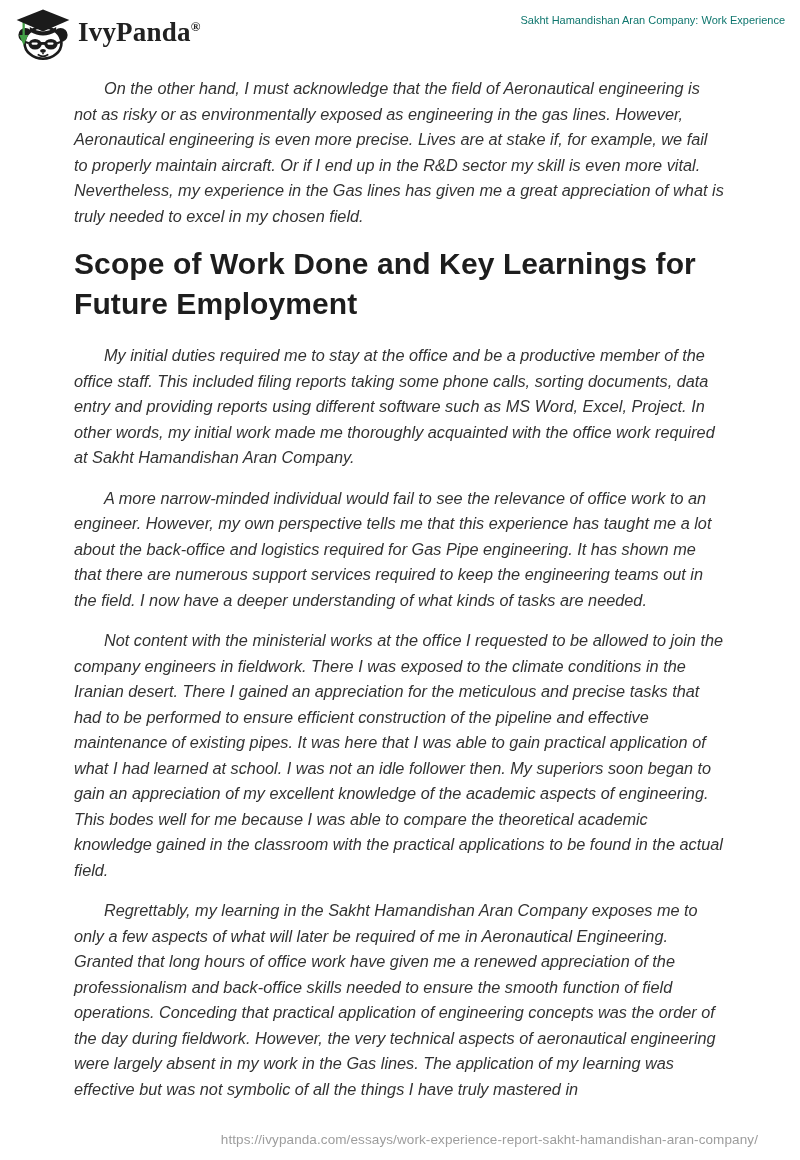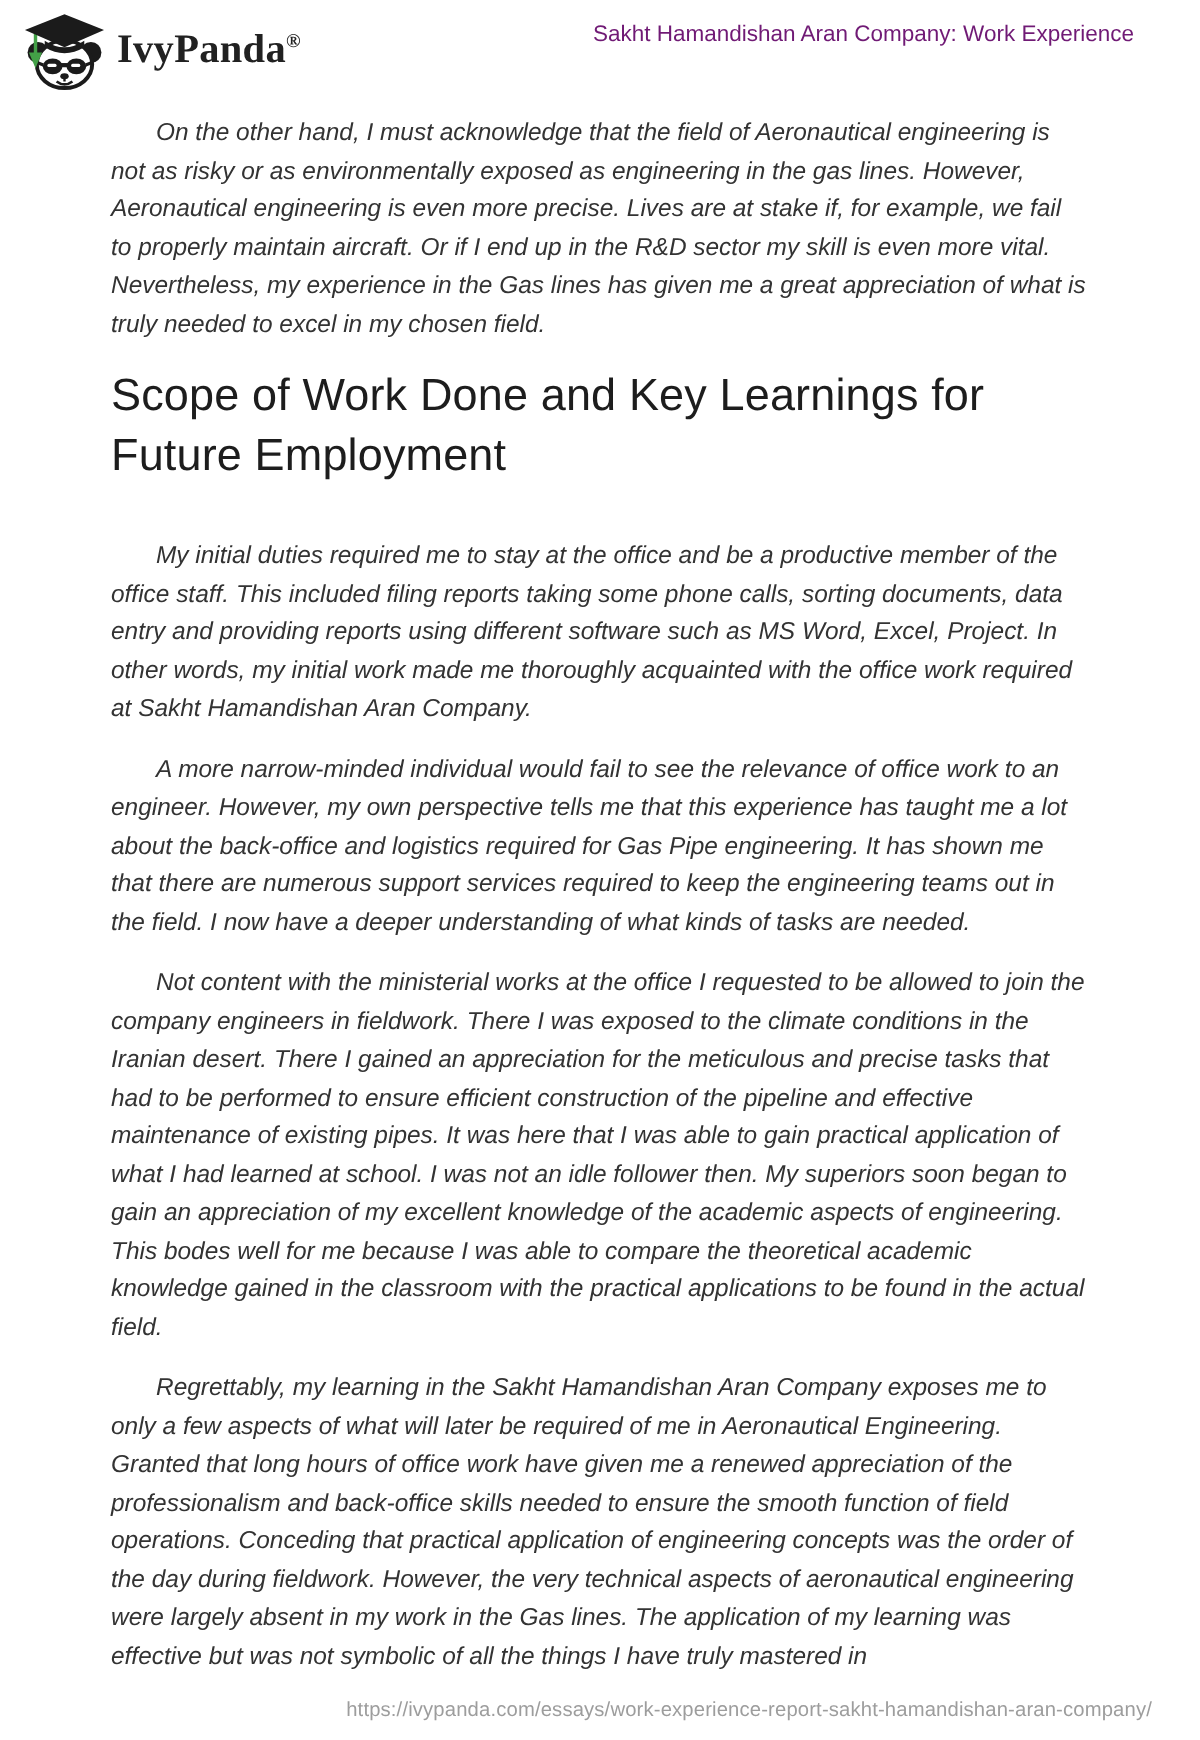--- a/index.html
+++ b/index.html
@@ -37,50 +37,50 @@
   }
   .brand-name sup {
     font-size: 13px;
     font-weight: 700;
     vertical-align: super;
     line-height: 0;
   }
   .doc-title {
     position: absolute;
     top: 14px;
-    right: 44px;
-    font-size: 15px;
-    color: #701a75;
+    right: 15px;
+    font-size: 11px;
+    color: #0f766e;
     line-height: 1.2;
   }
   
   .main {
     padding: 12px 76px 0 74px;
   }
   .main p {
     margin: 0 0 15px 0;
     font-size: 16.3px;
     line-height: 25.5px;
     color: #333333;
     text-indent: 30px;
     text-align: left;
     font-style: italic;
   }
   .main h2 {
-    margin: 15px 0 34px 0;
+    margin: 15px 0 19px 0;
     font-size: 30px;
     line-height: 40px;
-    font-weight: 400;
+    font-weight: 700;
     color: #1d1d1d;
     letter-spacing: 0.1px;
   }
   
   .footer-url {
     position: absolute;
-    right: 32px;
+    right: 42px;
     bottom: 13px;
     font-size: 13.5px;
     color: #9d9d9d;
     letter-spacing: 0.1px;
   }
 </style>
 </head>
 <body>
 
 <div class="page">

